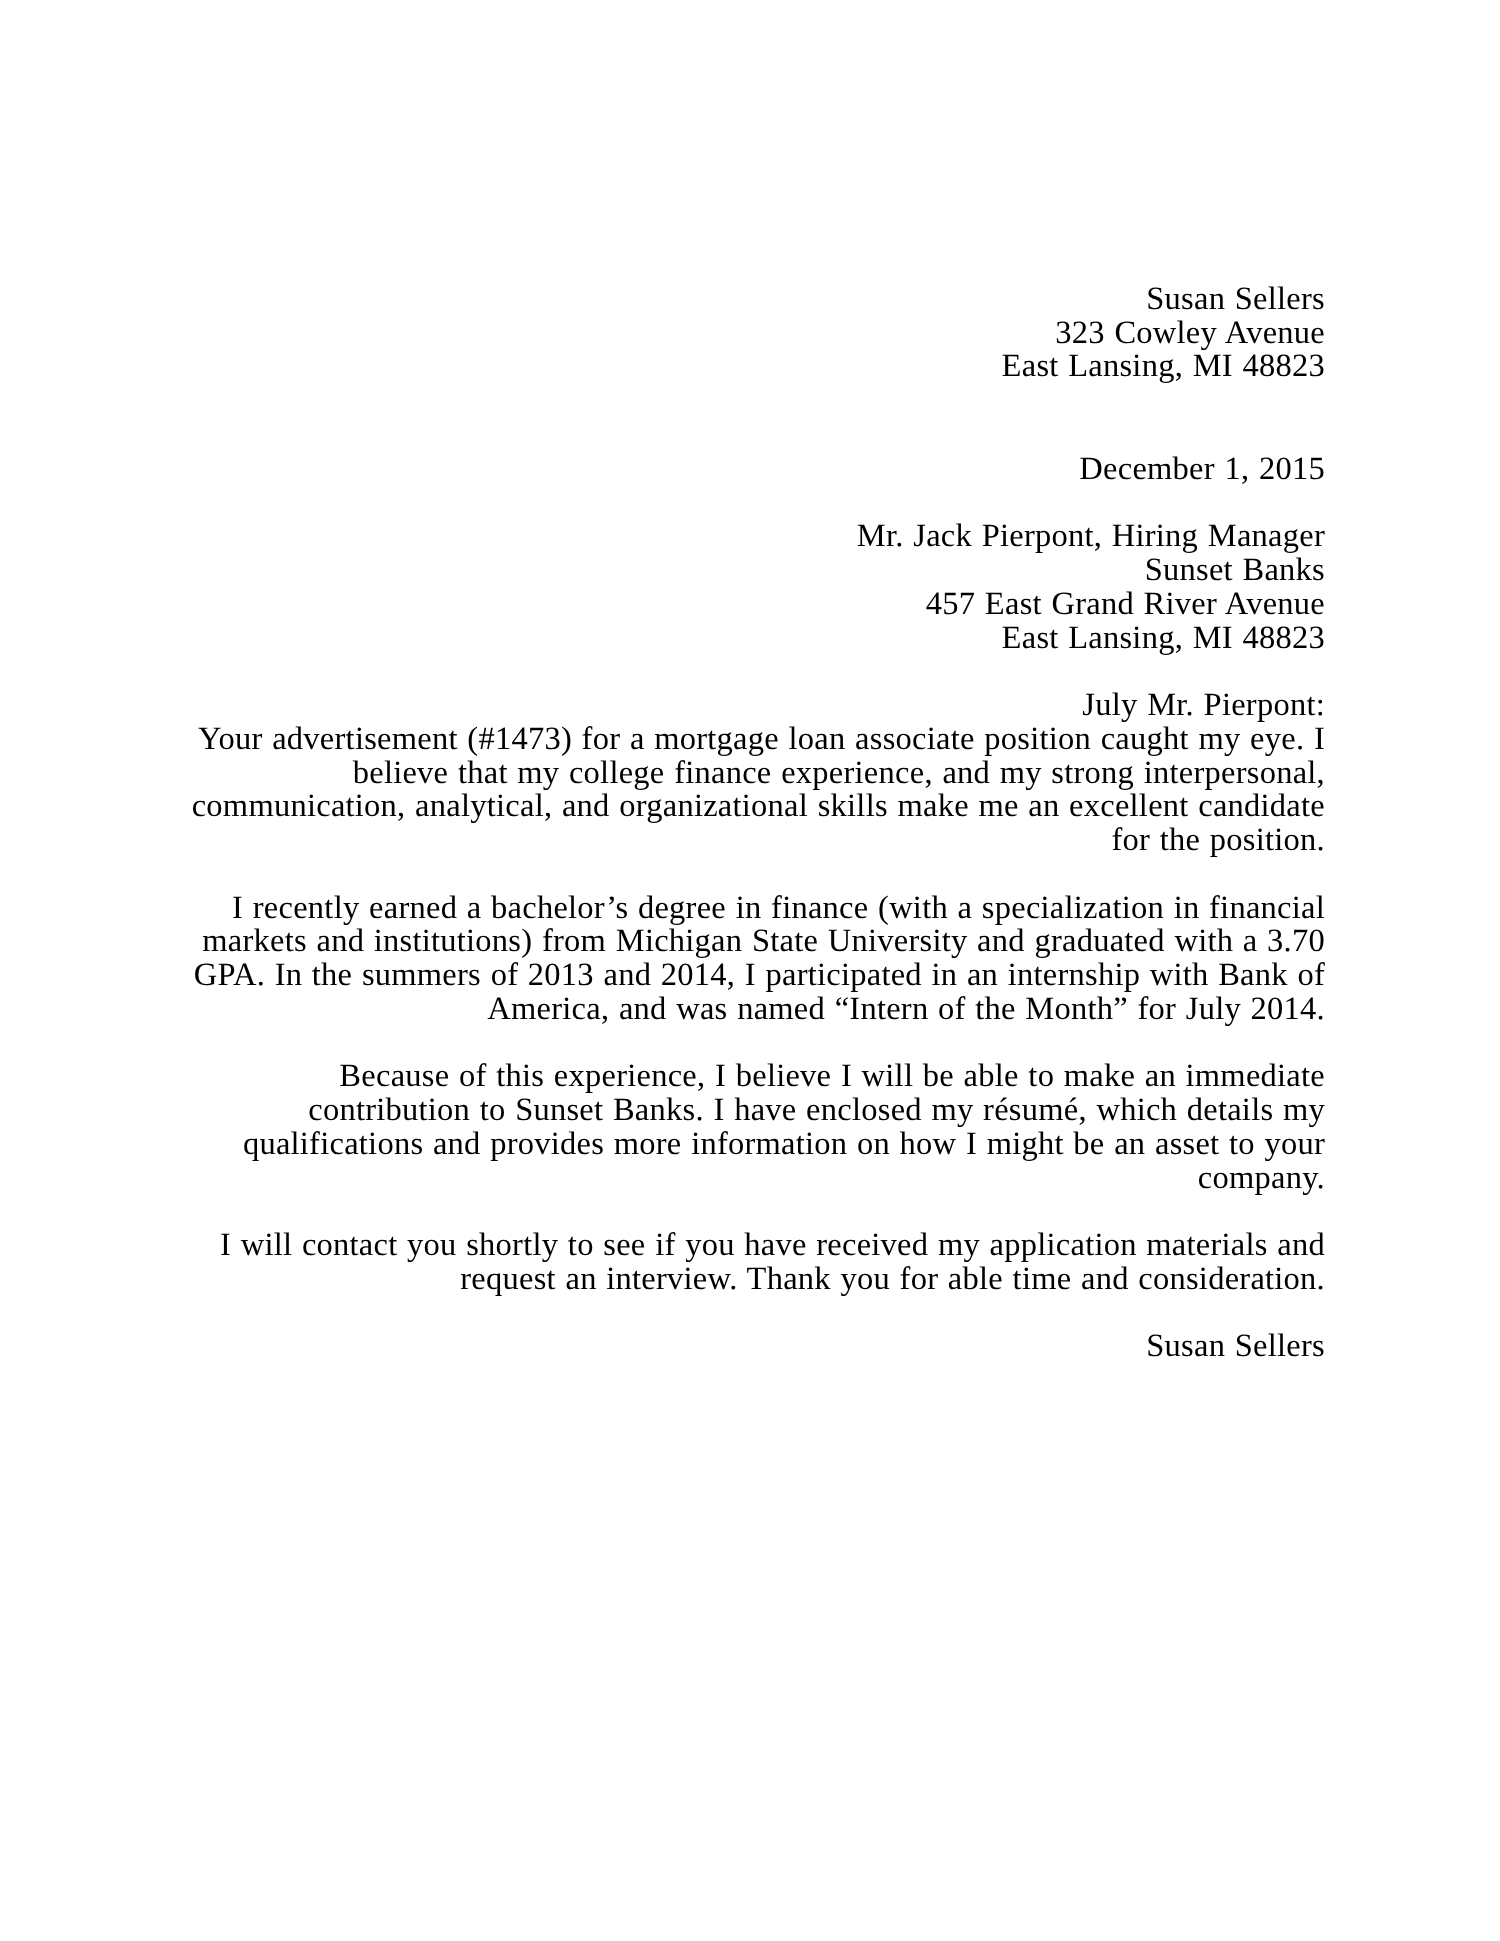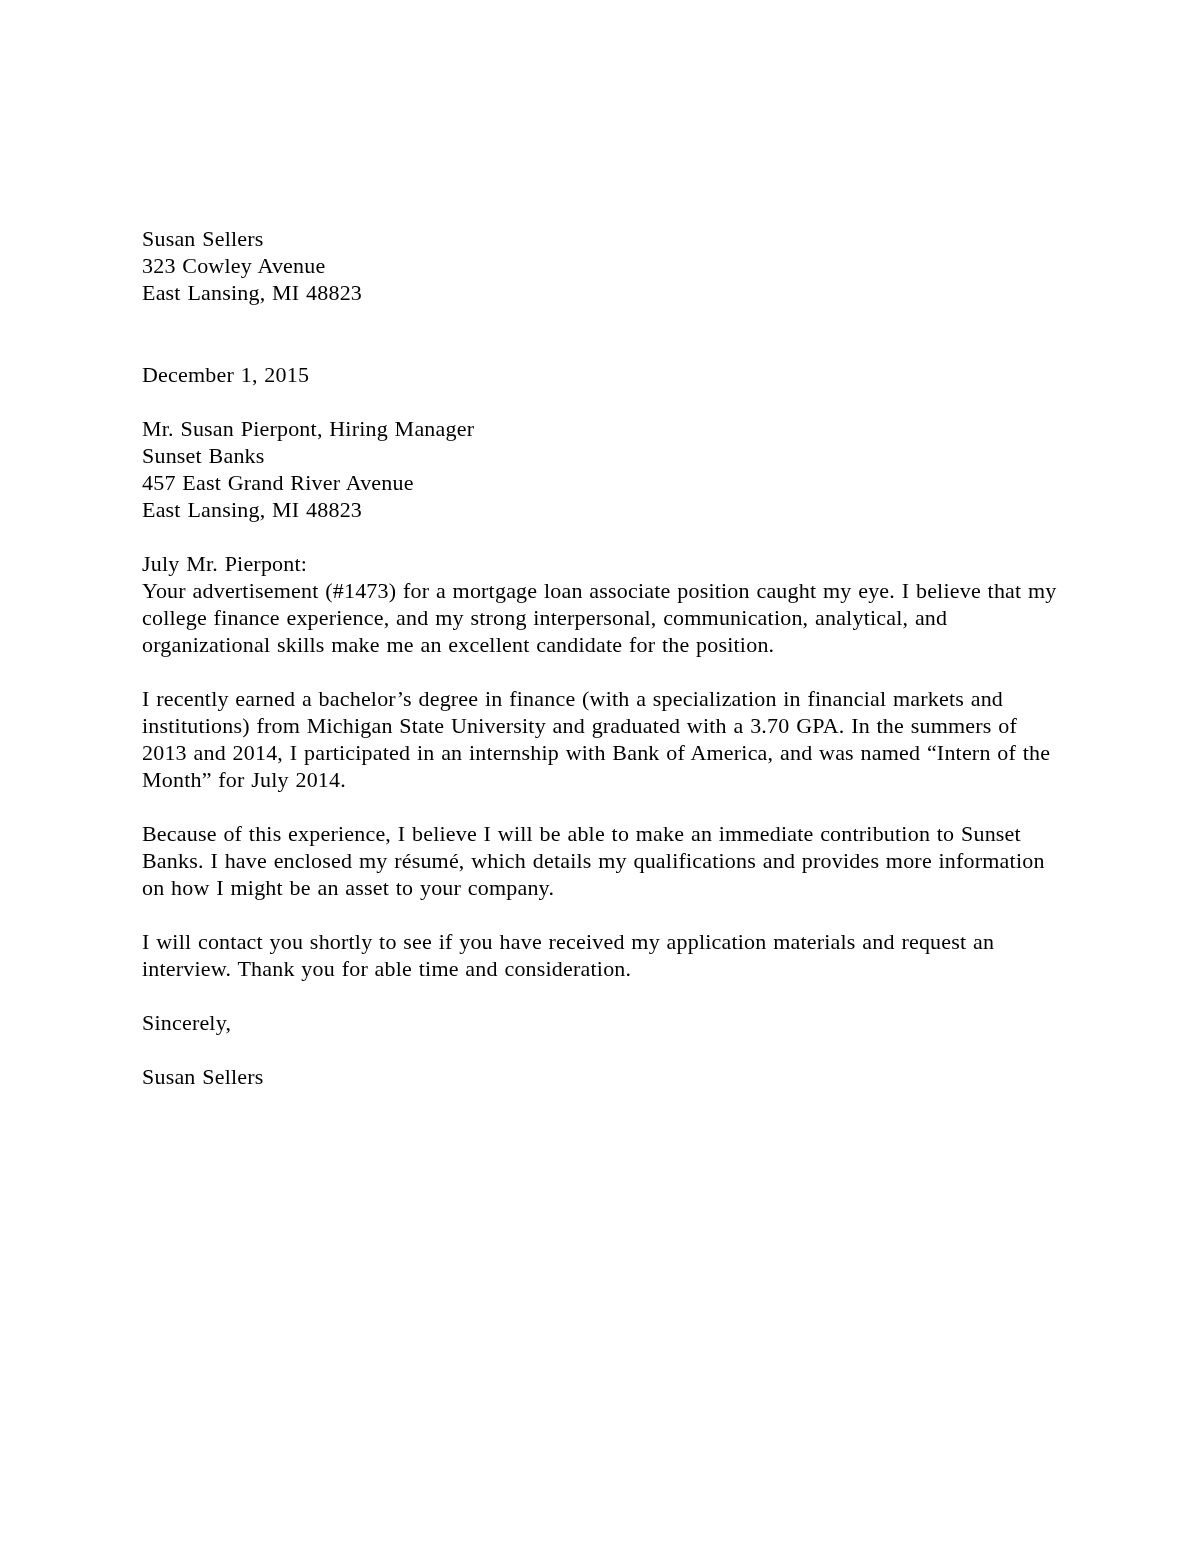--- a/index.html
+++ b/index.html
@@ -11,23 +11,23 @@
     height: 1553px;
     position: relative;
     font-family: "Liberation Serif", "DejaVu Serif", serif;
     color: #000000;
   }
   .page {
     position: absolute;
     left: 142px;
     top: 225px;
     width: 918px;
-    font-size: 22px;
+    font-size: 26px;
     line-height: 27px;
-    text-align: left;
+    text-align: right;
     letter-spacing: 0.2px;
     word-spacing: 1px;
   }
   .block { margin-bottom: 27px; }
   .sender-block { margin-bottom: 55px; }
   .line { display: block; }
   p.body-par { margin: 0 0 27px 0; }
   .salutation-par { margin: 0 0 27px 0; }
 </style>
 </head>
@@ -37,34 +37,33 @@
 
   <div class="block sender-block">
     <span class="line">Susan Sellers</span>
     <span class="line">323 Cowley Avenue</span>
     <span class="line">East Lansing, MI 48823</span>
   </div>
 
   <div class="block">December 1, 2015</div>
 
   <div class="block">
-    <span class="line">Mr. Susan Pierpont, Hiring Manager</span>
+    <span class="line">Mr. Jack Pierpont, Hiring Manager</span>
     <span class="line">Sunset Banks</span>
     <span class="line">457 East Grand River Avenue</span>
     <span class="line">East Lansing, MI 48823</span>
   </div>
 
   <div class="salutation-par">
     <span class="line">July Mr. Pierpont:</span>
     <span>Your advertisement (#1473) for a mortgage loan associate position caught my eye. I believe that my college finance experience, and my strong interpersonal, communication, analytical, and organizational skills make me an excellent candidate for the position.</span>
   </div>
 
   <p class="body-par">I recently earned a bachelor’s degree in finance (with a specialization in financial markets and institutions) from Michigan State University and graduated with a 3.70 GPA. In the summers of 2013 and 2014, I participated in an internship with Bank of America, and was named “Intern of the Month” for July 2014.</p>
 
   <p class="body-par">Because of this experience, I believe I will be able to make an immediate contribution to Sunset Banks. I have enclosed my résumé, which details my qualifications and provides more information on how I might be an asset to your company.</p>
 
   <p class="body-par">I will contact you shortly to see if you have received my application materials and request an interview. Thank you for able time and consideration.</p>
 
-  <div class="block">Sincerely,</div>
 
   <div>Susan Sellers</div>
 
 </div>
 
 </body></html>

